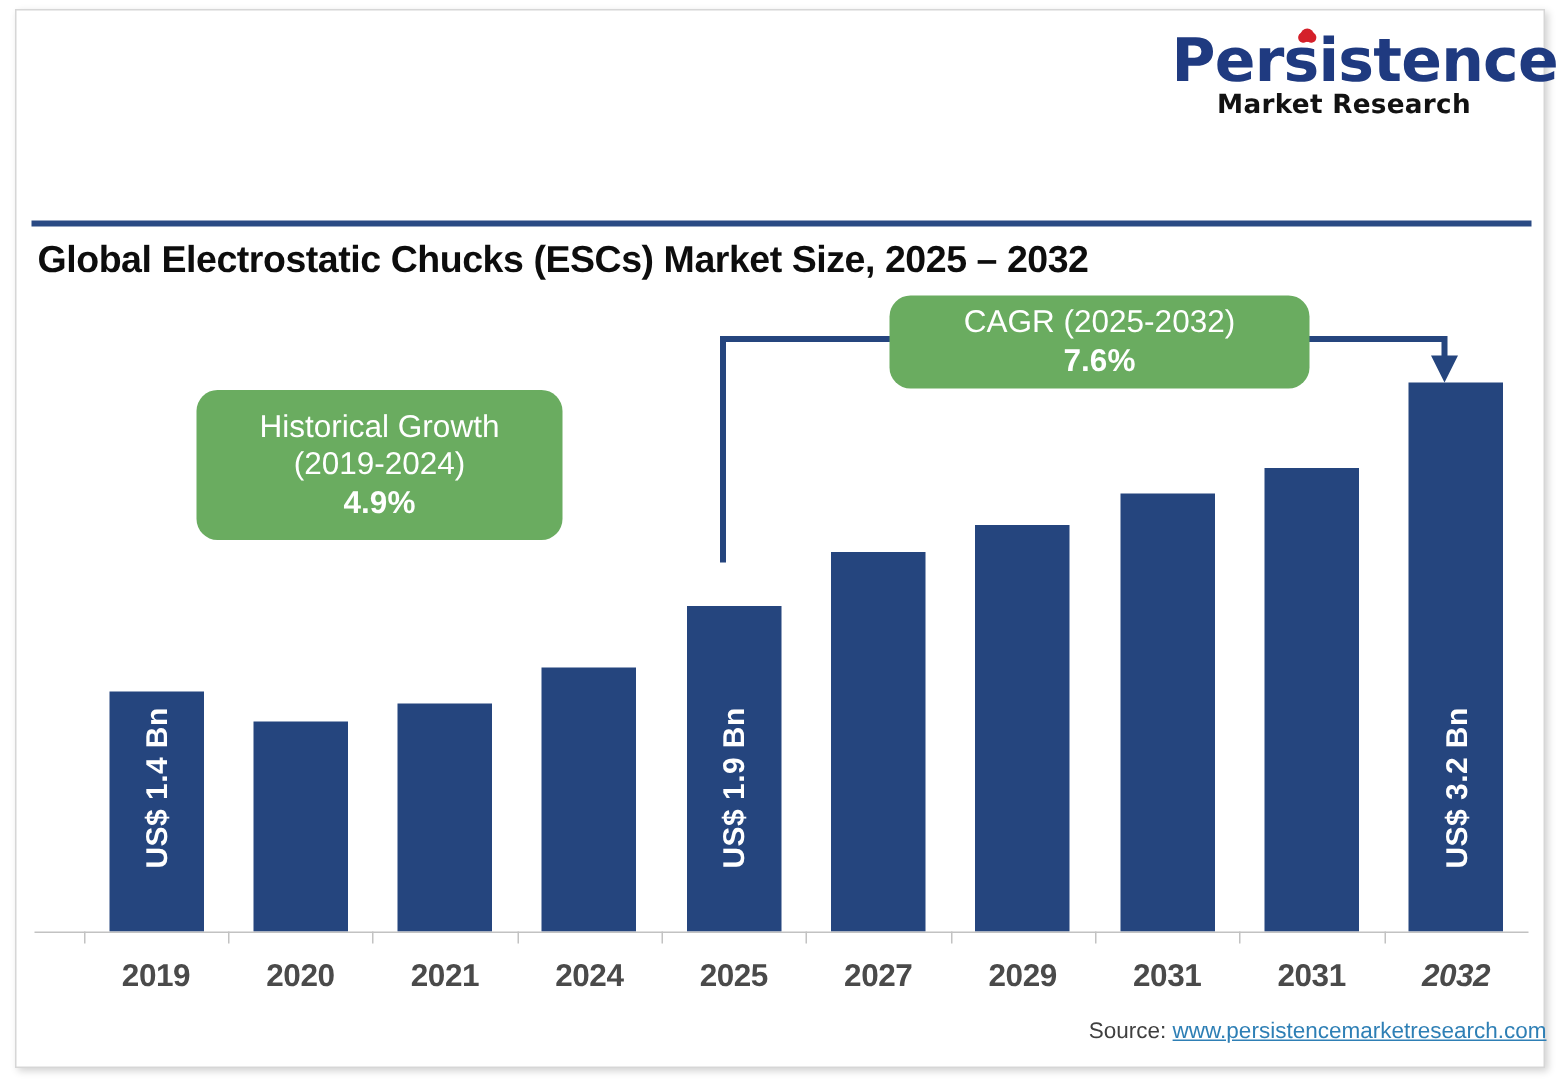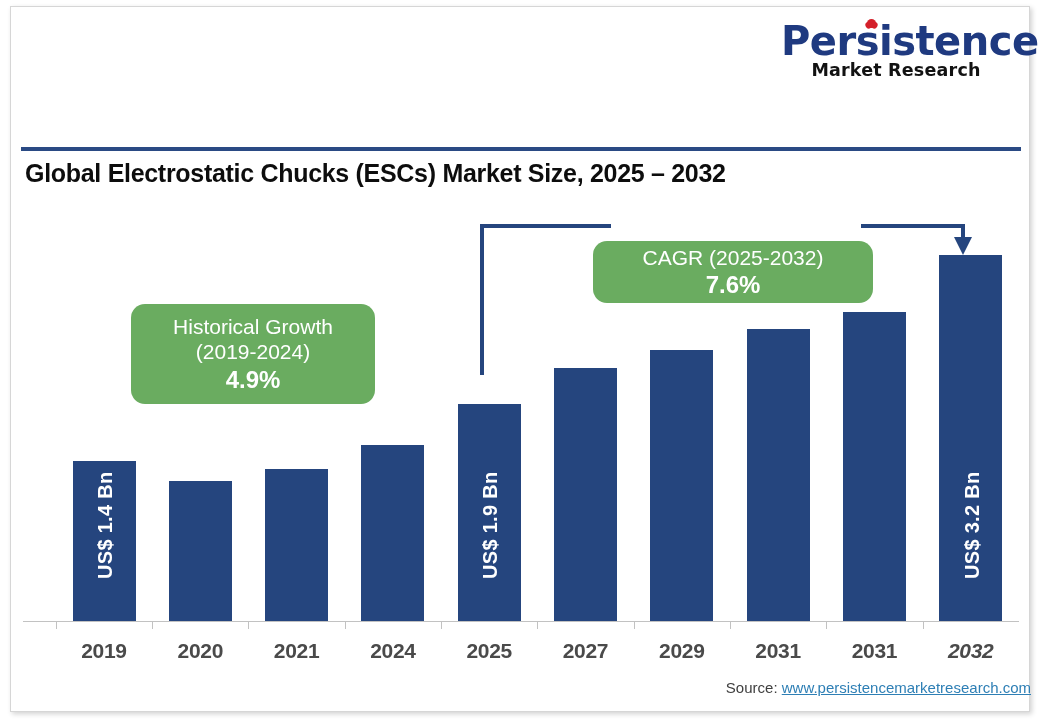--- a/index.html
+++ b/index.html
@@ -145,25 +145,24 @@
     position: absolute;
     background: #6aac60;
     border-radius: 14px;
     color: #ffffff;
     text-align: center;
     display: flex;
     flex-direction: column;
     justify-content: center;
     align-items: center;
     line-height: 1.22;
-    margin-top: 44px;
   }
   .callout .line1,
   .callout .line2 { font-size: 21px; font-weight: normal; }
-  .callout .line3 { font-size: 24px; font-weight: bold; }
+  .callout .line3 { font-size: 21px; font-weight: bold; }
 
   #callout-historical {
     left: 120px;
     top: 253px;
     width: 244px;
     height: 100px;
   }
   #callout-cagr {
     left: 582px;
     top: 190px;

